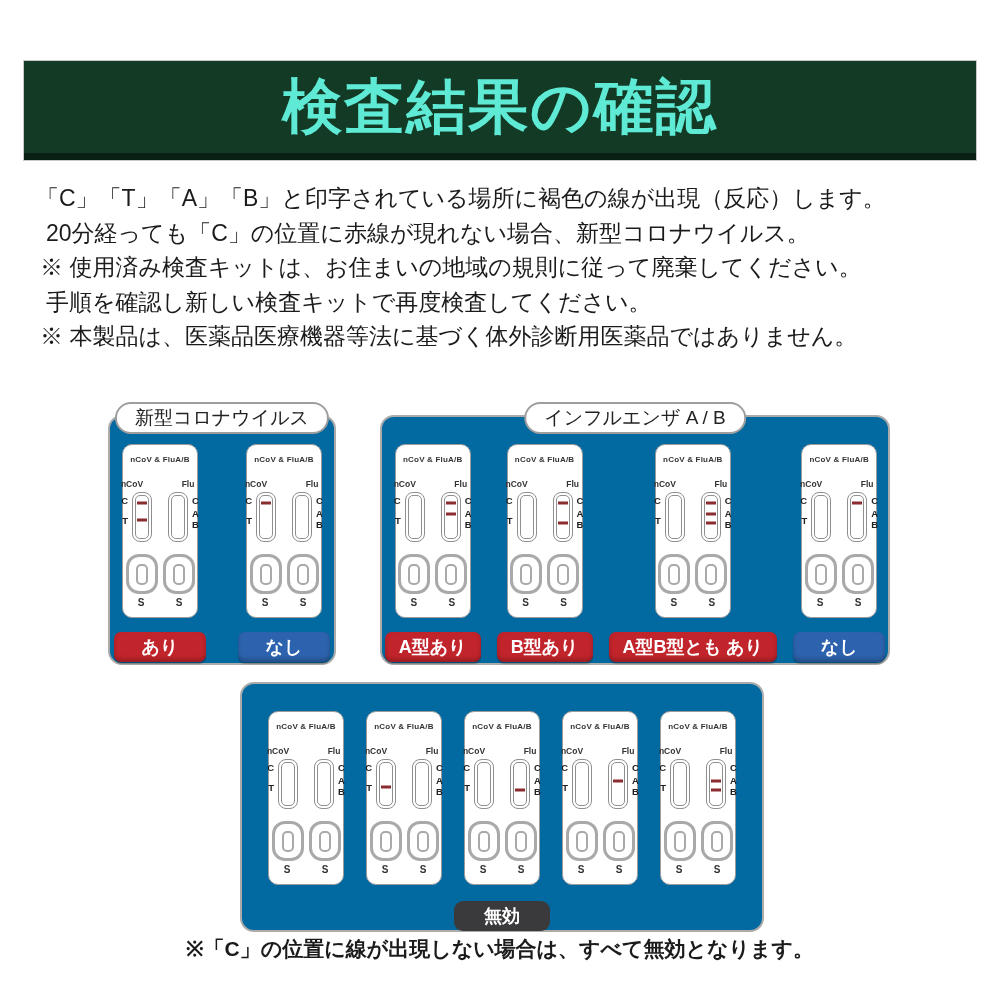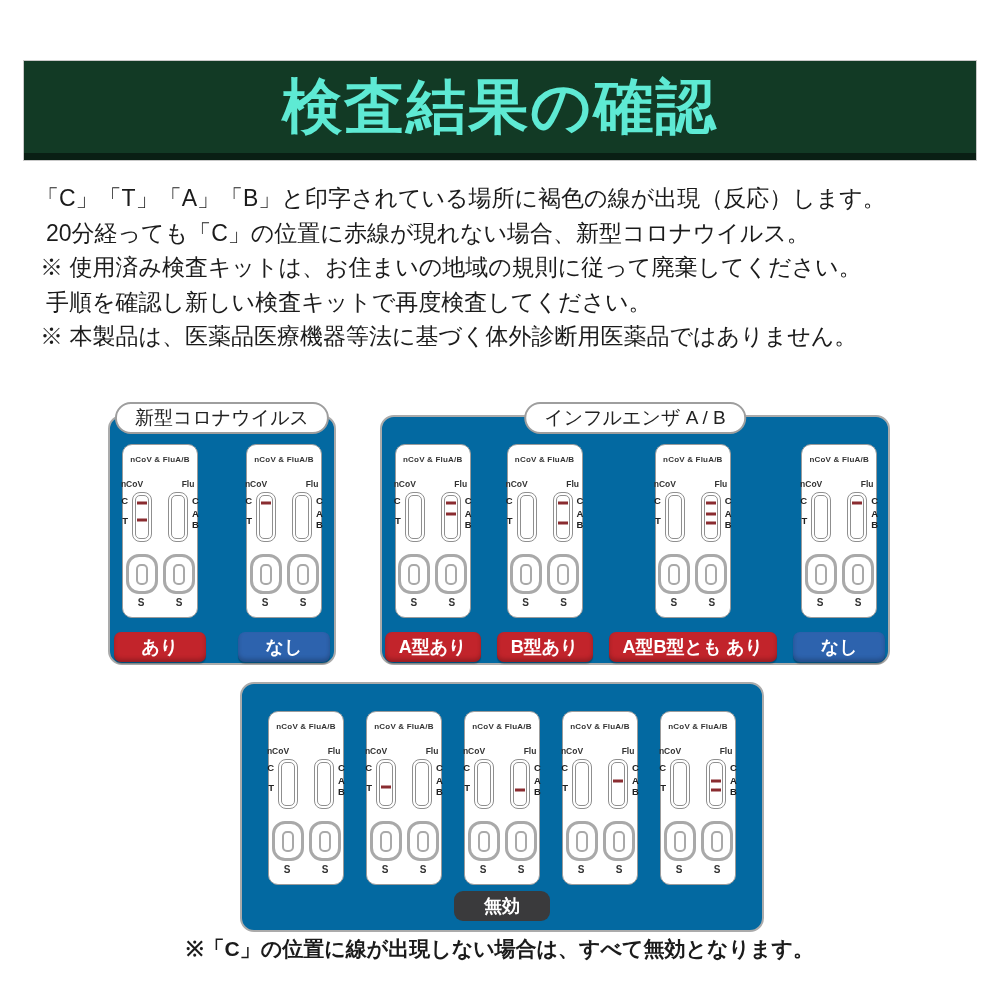--- a/index.html
+++ b/index.html
@@ -35,21 +35,21 @@
 
   
   .pill{margin-top:14px;min-width:92px;height:30px;border-radius:7px;
         display:flex;align-items:center;justify-content:center;
         color:#fff;font-size:18px;font-weight:bold;padding:0 14px;box-sizing:border-box;
         box-shadow:0 2px 1px rgba(0,0,0,0.25), inset 0 -3px 4px rgba(0,0,0,0.22);
         white-space:nowrap;}
   .pill.red{background:var(--red,#c2242b);}
   .pill.blue{background:var(--blue,#2d63ae);}
   .pill.dark{background:var(--dark,#3a3a3c);min-width:96px;box-shadow:none;border-radius:9px;}
-  .invalid-pill-row{display:flex;justify-content:center;margin-top:6px;}
+  .invalid-pill-row{display:flex;justify-content:center;margin-top:16px;}
 
   
   .cassette{width:76px;height:174px;background:#fff;border:1.5px solid #9b9b9b;
             border-radius:10px;display:flex;flex-direction:column;align-items:center;
             box-sizing:border-box;}
   .brand{margin-top:10px;font-size:8px;font-weight:bold;color:#333;letter-spacing:0.2px;
          white-space:nowrap;}
   .winlabels{display:flex;gap:16px;margin-top:15px;}
   .winlabels span{width:40px;text-align:center;font-size:8.5px;font-weight:bold;color:#333;}
   .strips{display:flex;gap:16px;margin-top:3px;}

